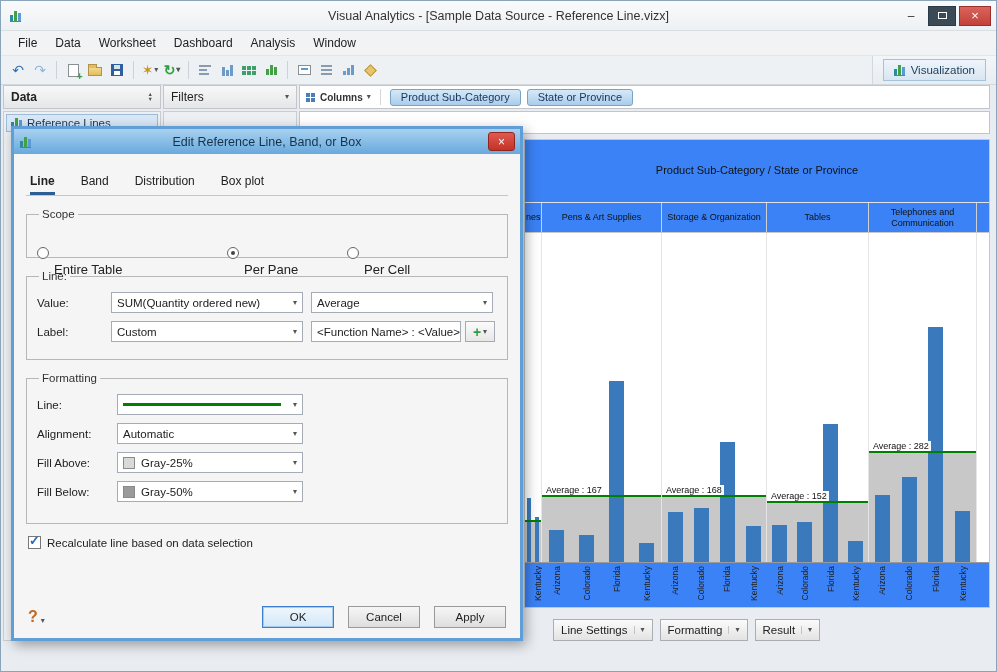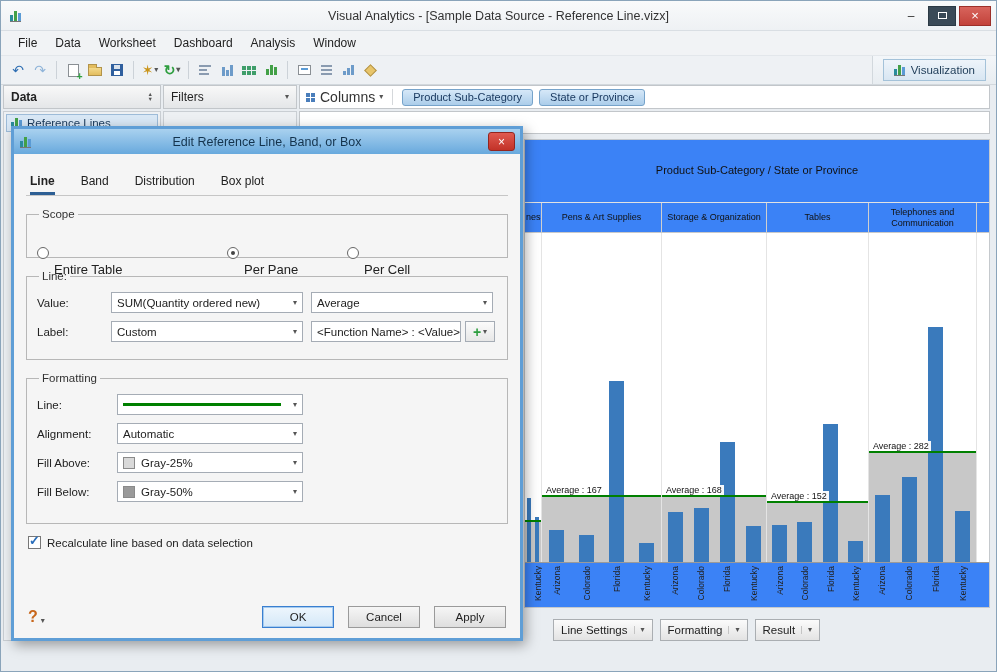--- a/index.html
+++ b/index.html
@@ -75,21 +75,21 @@
   .hdr-seg { position:absolute; top:84px; height:24px; background:linear-gradient(#f8f8f8,#e4e6e8);
              border:1px solid #c2c6ca; display:flex; align-items:center; padding:0 7px; font-size:12px; color:#222; }
   .data-header { left:2px; width:158px; font-weight:bold; }
   .spinner { margin-left:auto; display:flex; flex-direction:column; line-height:1; font-size:5.5px; color:#555; }
   .filters-header { left:162px; width:134px; font-weight:normal; }
   .filters-header .caret { margin-left:auto; }
   .columns-shelf { position:absolute; left:298px; top:84px; right:6px; height:24px; background:#fff;
              border:1px solid #c2c6ca; display:flex; align-items:center; padding:0 6px; }
   .grid-icon { display:grid; grid-template-columns:4px 4px; grid-auto-rows:4px; gap:1px; margin-right:5px; }
   .grid-icon i { background:#4a7ebb; }
-  .columns-label { font-size:14px; color:#333; margin-right:4px; }
+  .columns-label { font-size:10px; color:#333; margin-right:4px;font-weight:bold; }
   .shelf-sep { width:1px; height:16px; background:#d5d8db; margin:0 9px; }
   .pill { height:17px; display:flex; align-items:center; padding:0 10px; margin-right:6px;
           background:linear-gradient(#d6e8f8,#abcdea); border:1px solid #76a3ca; border-radius:3px;
           font-size:11px; color:#17365d; white-space:nowrap; }
 
   .left-panel { position:absolute; left:2px; top:110px; width:158px; bottom:30px;
                 background:#edf0f3; border:1px solid #c9ced3; padding:2px; }
   .panel-item { height:18px; display:flex; align-items:center; gap:5px; padding:0 4px;
                 background:#d9e8f6; border:1px solid #9dbbd8; font-size:11.5px; color:#1a3a5c; }
   .filters-panel { position:absolute; left:162px; top:110px; width:134px; bottom:30px;

